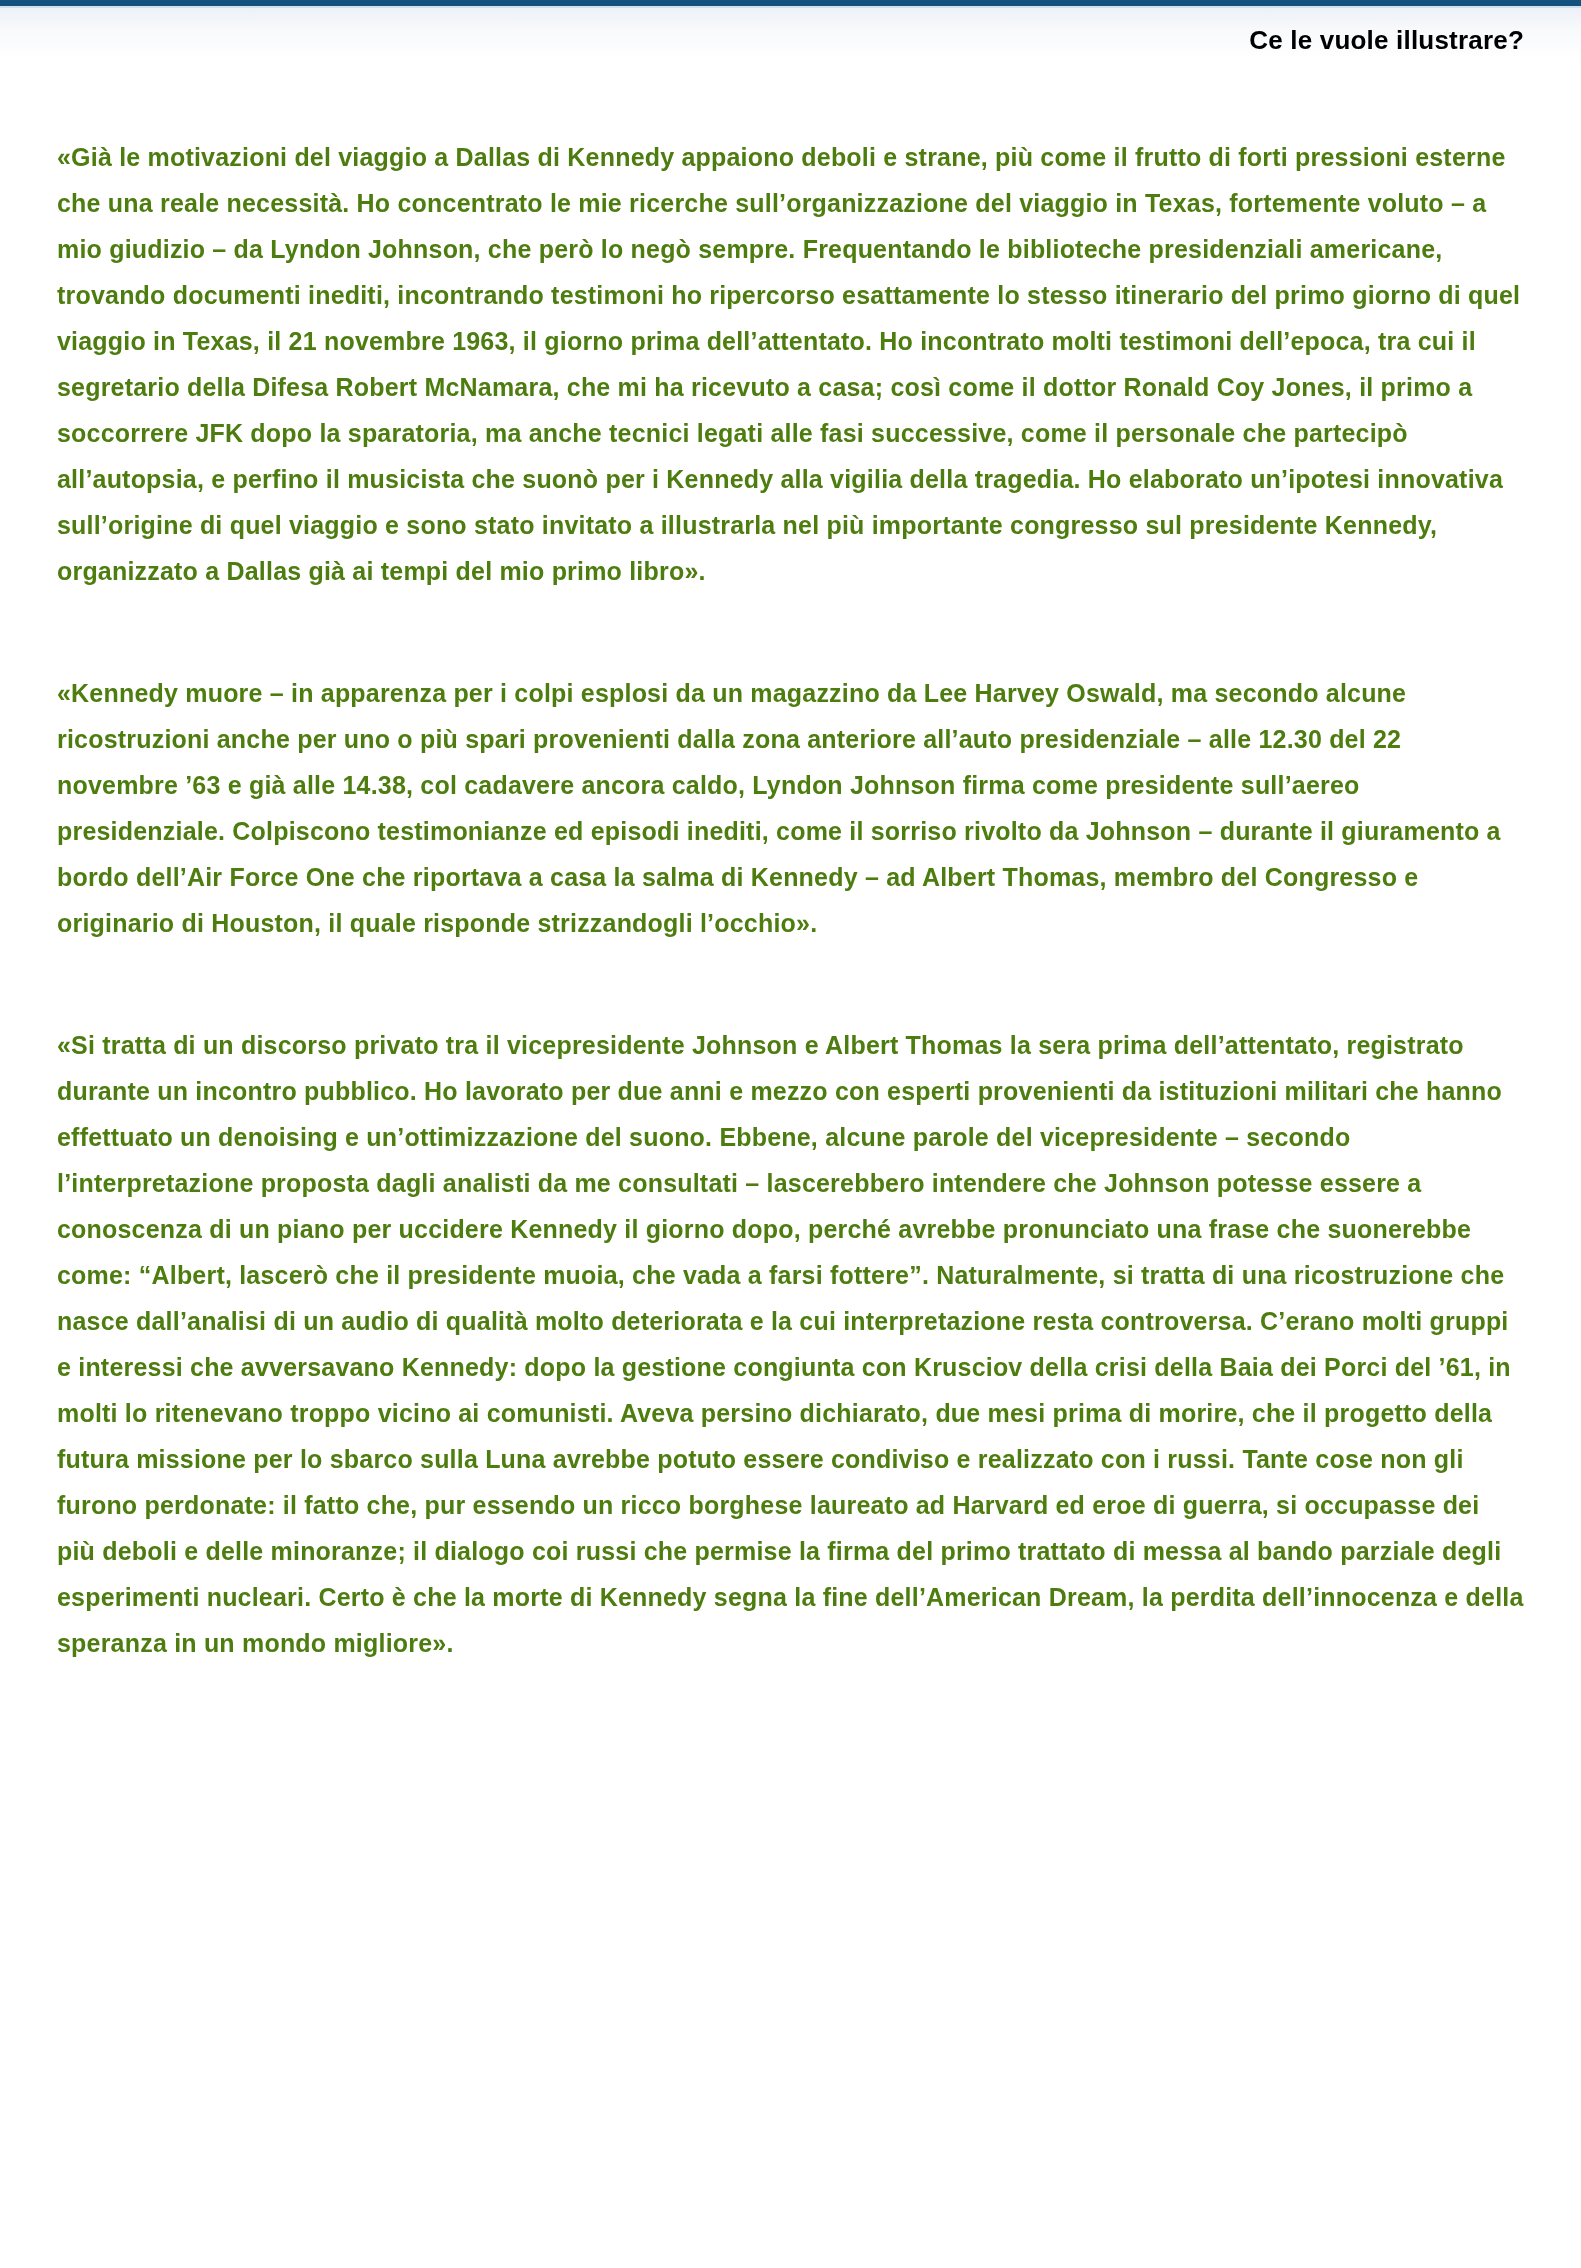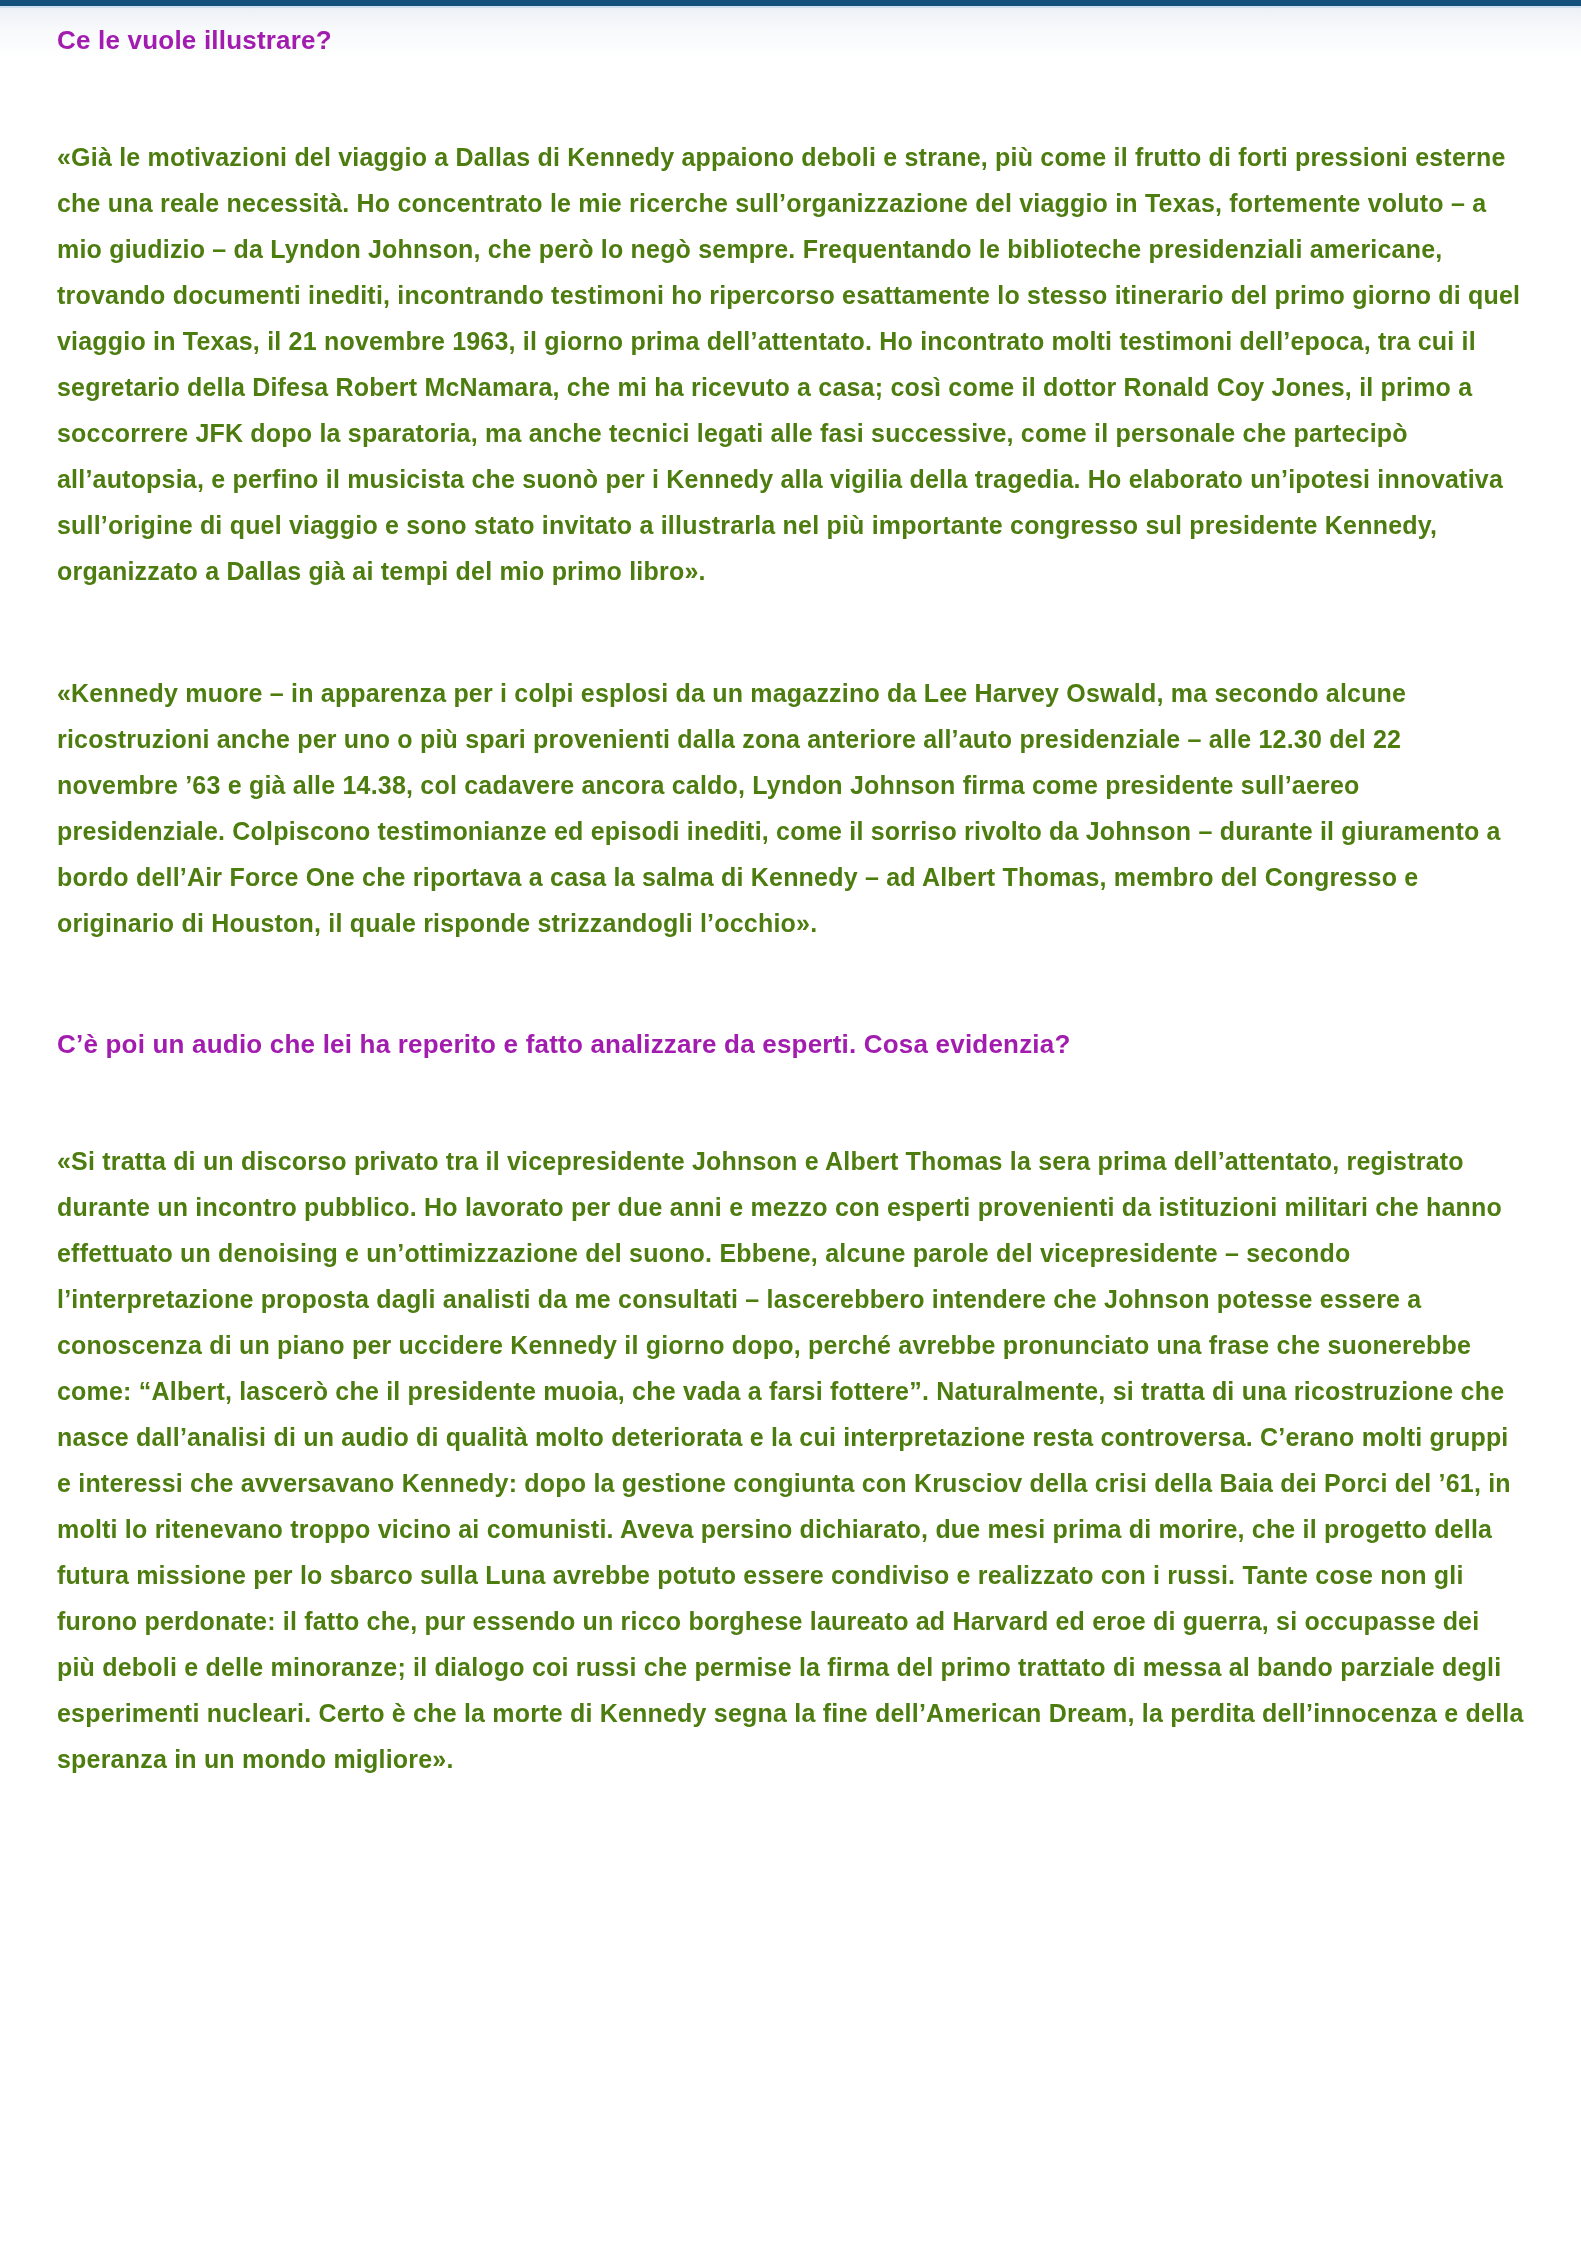--- a/index.html
+++ b/index.html
@@ -34,23 +34,24 @@
   }
   .article {
     position: relative;
     z-index: 1;
     padding: 0 57px 30px 57px;
   }
   .question {
     font-size: 26px;
     line-height: 36px;
     font-weight: 700;
-    color: #a21caf;
+    color: #000000;
     letter-spacing: 0.2px;
     margin: 80px 0 0 0;
+    text-align: right;
   }
   section:first-of-type .question {
     margin-top: 14px;
   }
   .answer {
     font-size: 25px;
     line-height: 46px;
     font-weight: 700;
     color: #4d7c0f;
     letter-spacing: 0.2px;
@@ -69,17 +70,16 @@
   <section>
     <h2 class="question">Ce le vuole illustrare?</h2>
     <p class="answer">«Già le motivazioni del viaggio a Dallas di Kennedy appaiono deboli e strane, più come il frutto di forti pressioni esterne che una reale necessità. Ho concentrato le mie ricerche sull’organizzazione del viaggio in Texas, fortemente voluto – a mio giudizio – da Lyndon Johnson, che però lo negò sempre. Frequentando le biblioteche presidenziali americane, trovando documenti inediti, incontrando testimoni ho ripercorso esattamente lo stesso itinerario del primo giorno di quel viaggio in Texas, il 21 novembre 1963, il giorno prima dell’attentato. Ho incontrato molti testimoni dell’epoca, tra cui il segretario della Difesa Robert McNamara, che mi ha ricevuto a casa; così come il dottor Ronald Coy Jones, il primo a soccorrere JFK dopo la sparatoria, ma anche tecnici legati alle fasi successive, come il personale che partecipò all’autopsia, e perfino il musicista che suonò per i Kennedy alla vigilia della tragedia. Ho elaborato un’ipotesi innovativa sull’origine di quel viaggio e sono stato invitato a illustrarla nel più importante congresso sul presidente Kennedy, organizzato a Dallas già ai tempi del mio primo libro».</p>
   </section>
 
   <section>
     <p class="answer">«Kennedy muore – in apparenza per i colpi esplosi da un magazzino da Lee Harvey Oswald, ma secondo alcune ricostruzioni anche per uno o più spari provenienti dalla zona anteriore all’auto presidenziale – alle 12.30 del 22 novembre ’63 e già alle 14.38, col cadavere ancora caldo, Lyndon Johnson firma come presidente sull’aereo presidenziale. Colpiscono testimonianze ed episodi inediti, come il sorriso rivolto da Johnson – durante il giuramento a bordo dell’Air Force One che riportava a casa la salma di Kennedy – ad Albert Thomas, membro del Congresso e originario di Houston, il quale risponde strizzandogli l’occhio».</p>
   </section>
 
   <section>
-    <h2 class="question">C’è poi un audio che lei ha reperito e fatto analizzare da esperti. Cosa evidenzia?</h2>
     <p class="answer">«Si tratta di un discorso privato tra il vicepresidente Johnson e Albert Thomas la sera prima dell’attentato, registrato durante un incontro pubblico. Ho lavorato per due anni e mezzo con esperti provenienti da istituzioni militari che hanno effettuato un denoising e un’ottimizzazione del suono. Ebbene, alcune parole del vicepresidente – secondo l’interpretazione proposta dagli analisti da me consultati – lascerebbero intendere che Johnson potesse essere a conoscenza di un piano per uccidere Kennedy il giorno dopo, perché avrebbe pronunciato una frase che suonerebbe come: “Albert, lascerò che il presidente muoia, che vada a farsi fottere”. Naturalmente, si tratta di una ricostruzione che nasce dall’analisi di un audio di qualità molto deteriorata e la cui interpretazione resta controversa. C’erano molti gruppi e interessi che avversavano Kennedy: dopo la gestione congiunta con Krusciov della crisi della Baia dei Porci del ’61, in molti lo ritenevano troppo vicino ai comunisti. Aveva persino dichiarato, due mesi prima di morire, che il progetto della futura missione per lo sbarco sulla Luna avrebbe potuto essere condiviso e realizzato con i russi. Tante cose non gli furono perdonate: il fatto che, pur essendo un ricco borghese laureato ad Harvard ed eroe di guerra, si occupasse dei più deboli e delle minoranze; il dialogo coi russi che permise la firma del primo trattato di messa al bando parziale degli esperimenti nucleari. Certo è che la morte di Kennedy segna la fine dell’American Dream, la perdita dell’innocenza e della speranza in un mondo migliore».</p>
   </section>
 
 </main>
 
 </body></html>

